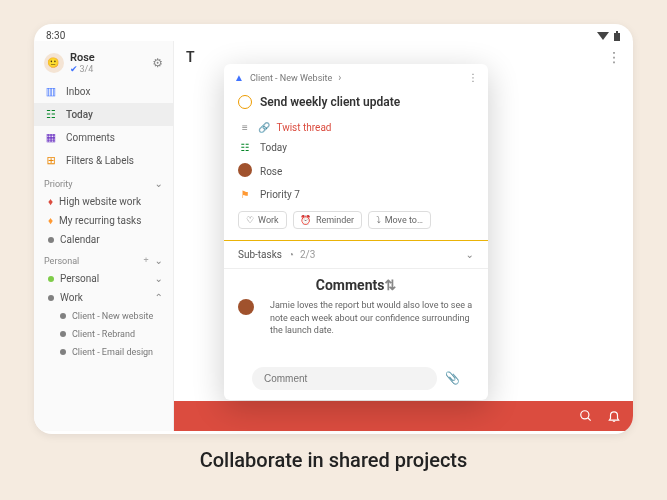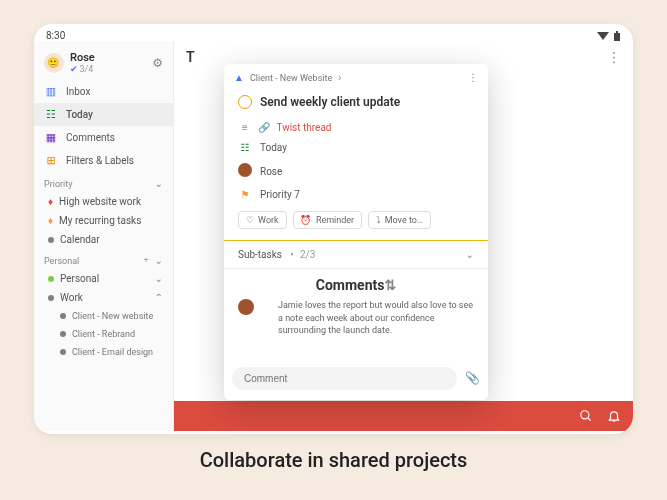--- a/index.html
+++ b/index.html
@@ -34,23 +34,23 @@
 .modal-section { padding: 1px 14px; }
 .twist-link { display: flex; align-items: center; gap: 6px; color: #888; padding: 4px 0; }
 .twist-link .link { color: #db4c3f; }
 .meta-row { display: flex; align-items: center; gap: 8px; padding: 5px 0; color: #555; }
 .meta-icon { width: 14px; text-align: center; }
 .chips { display: flex; gap: 6px; padding: 6px 0; }
 .chip { border: 1px solid #ddd; border-radius: 4px; padding: 3px 7px; font-size: 9px; color: #666; cursor: pointer; display: flex; gap: 4px; align-items: center; }
 .subtasks-bar { display: flex; align-items: center; justify-content: space-between; padding: 8px 14px; border-top: 1px solid #eab308; margin-top: 4px; color: #555; font-size: 10px; }
 .comments-section { border-top: 1px solid #eee; padding: 8px 14px; font-size: 9px; }
 .comments-title { display: flex; justify-content: center; align-items: center; font-size: 14px; color: #333; margin-bottom: 6px; font-weight: bold; }
-.comment-item { display: flex; gap: 24px; color: #666; line-height: 1.4; }
+.comment-item { display: flex; gap: 16px; color: #666; line-height: 1.4; }
 .comment-avatar { width: 16px; height: 16px; border-radius: 50%; background: #a0522d; flex-shrink: 0; }
-.comment-input-row { display: flex; align-items: center; padding: 10px 8px; gap: 8px; margin-top: 12px; }
+.comment-input-row { display: flex; align-items: center; padding: 10px 28px; gap: 8px; margin-top: 12px; }
 .comment-input { flex: 1; background: #f3f3f3; border-radius: 14px; padding: 6px 12px; font-size: 10px; color: #999; border: none; }
 .attach { color: #888; font-size: 12px; }
 .caption { text-align: center; font-size: 20px; font-weight: 500; color: #222; margin-top: 8px; }
 .chevron-icon { font-size: 10px; color: #888; }
 svg { display: block; }
 </style>
 </head>
 <body>
 
 <div class="tablet-frame">

